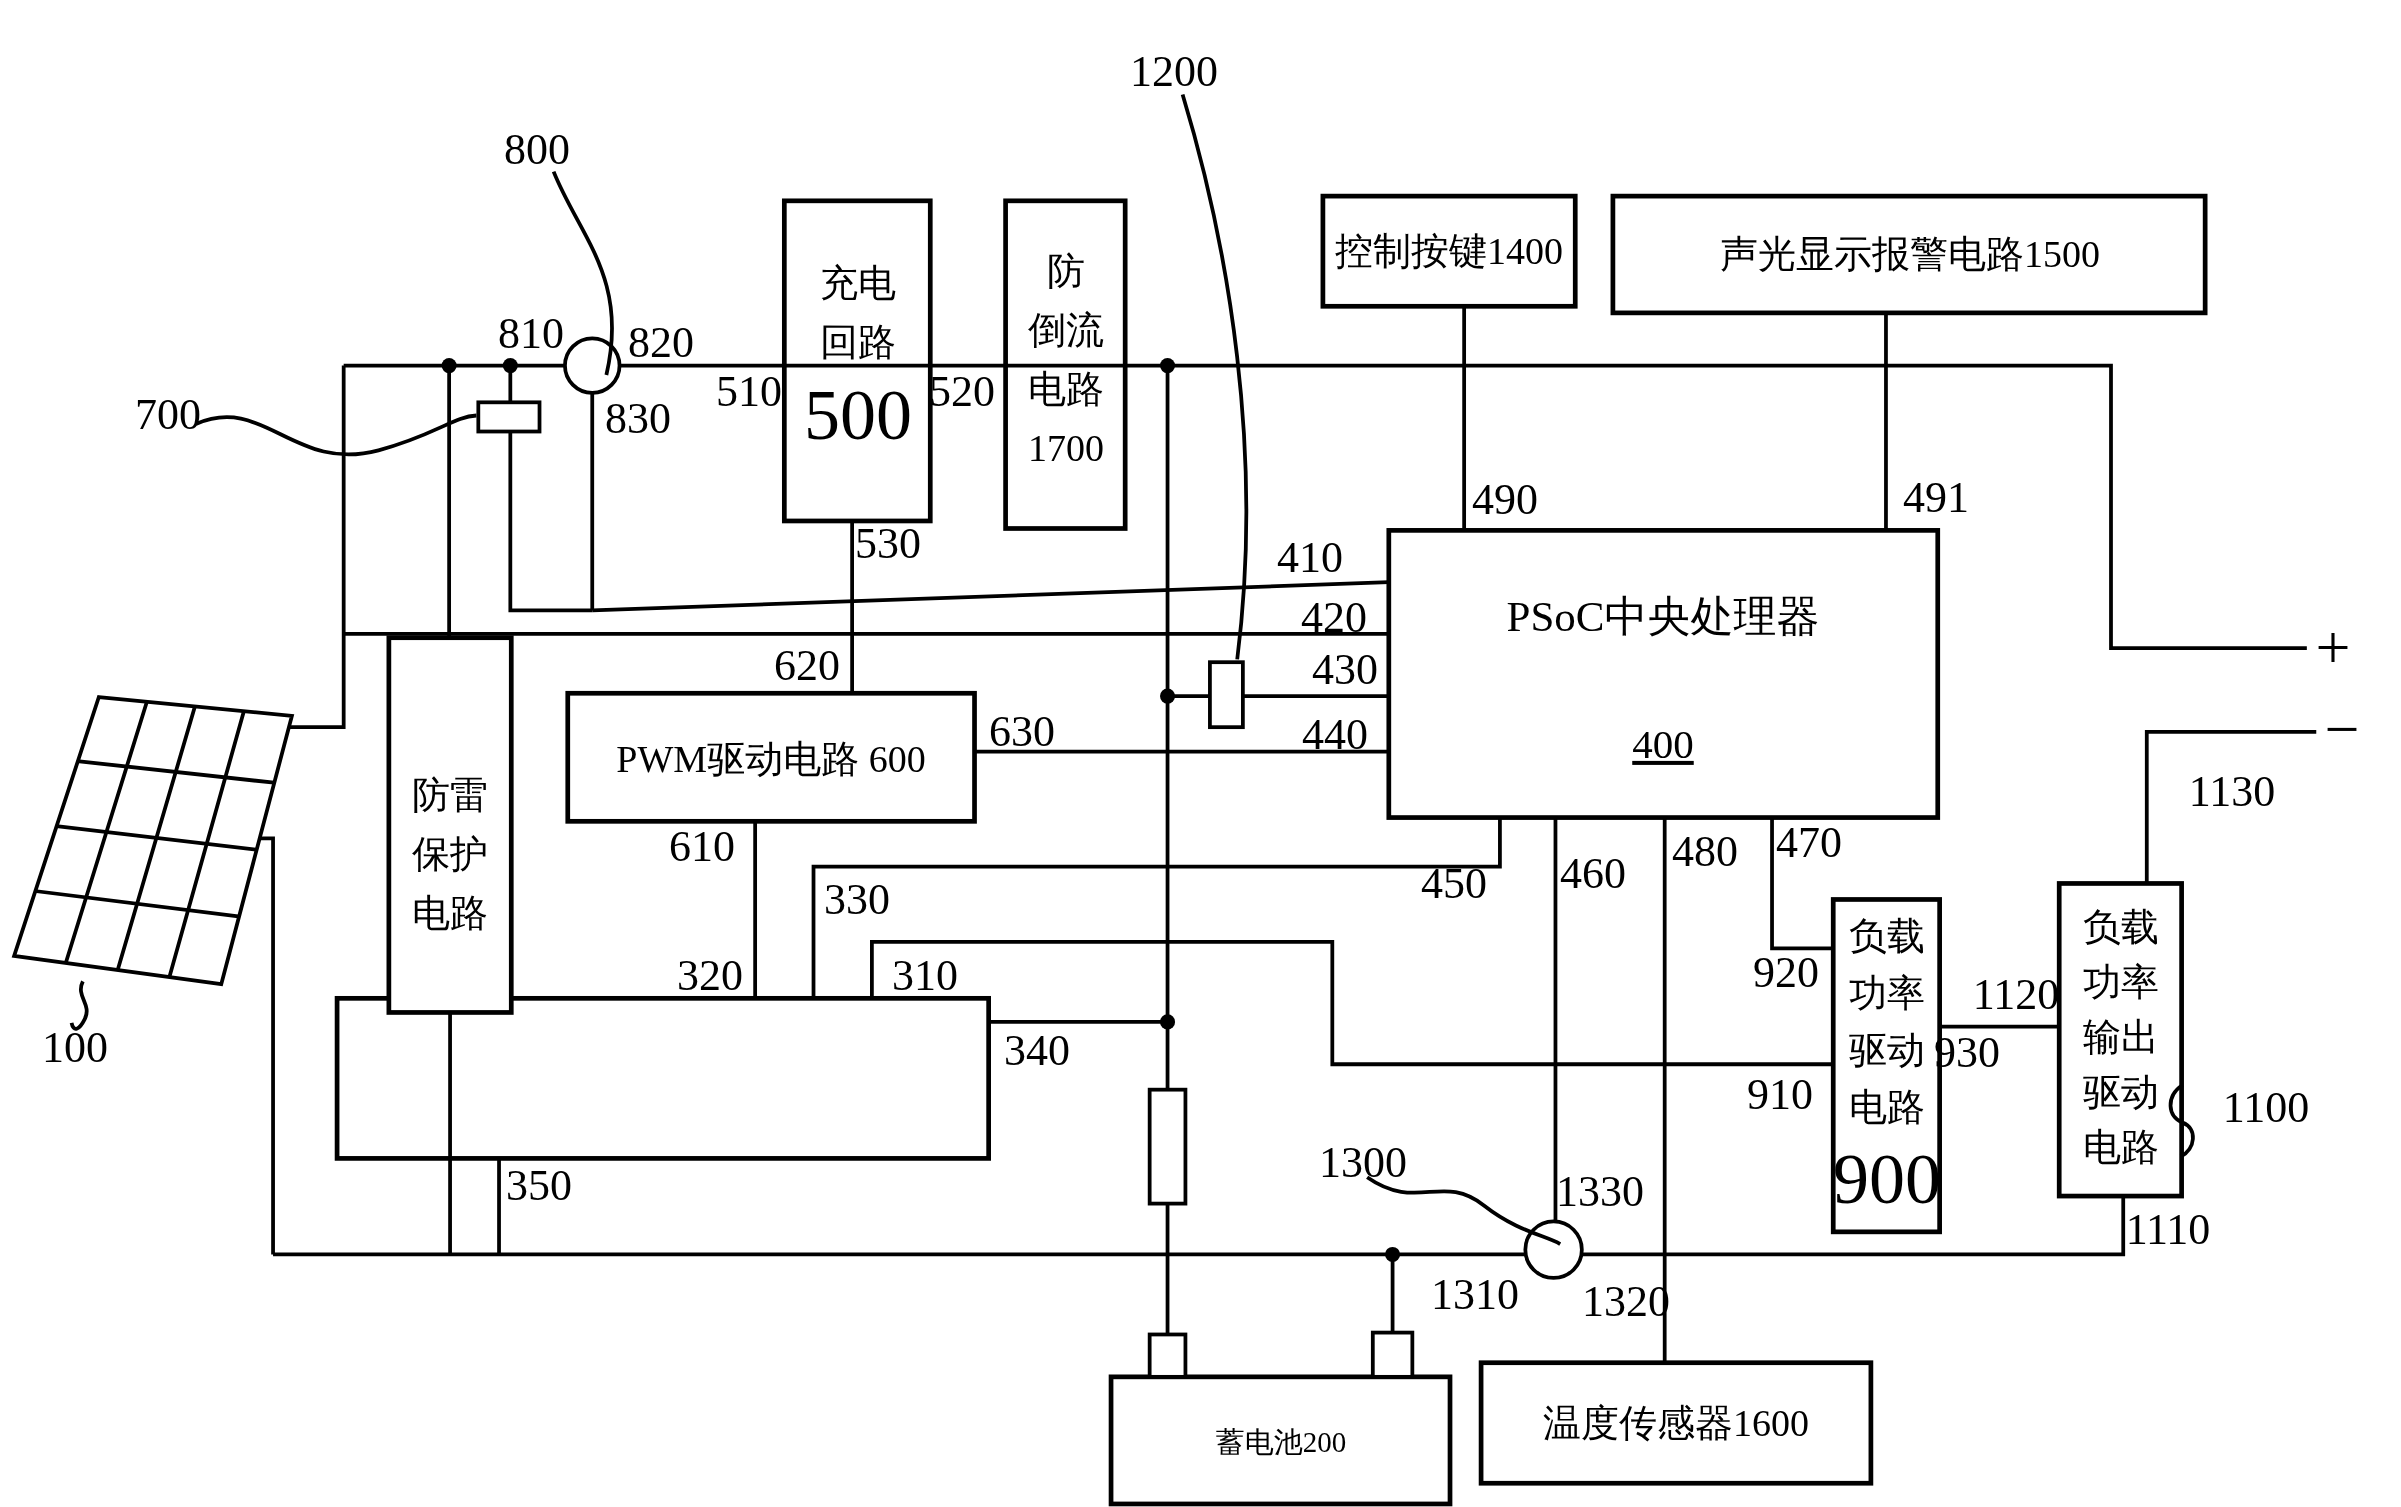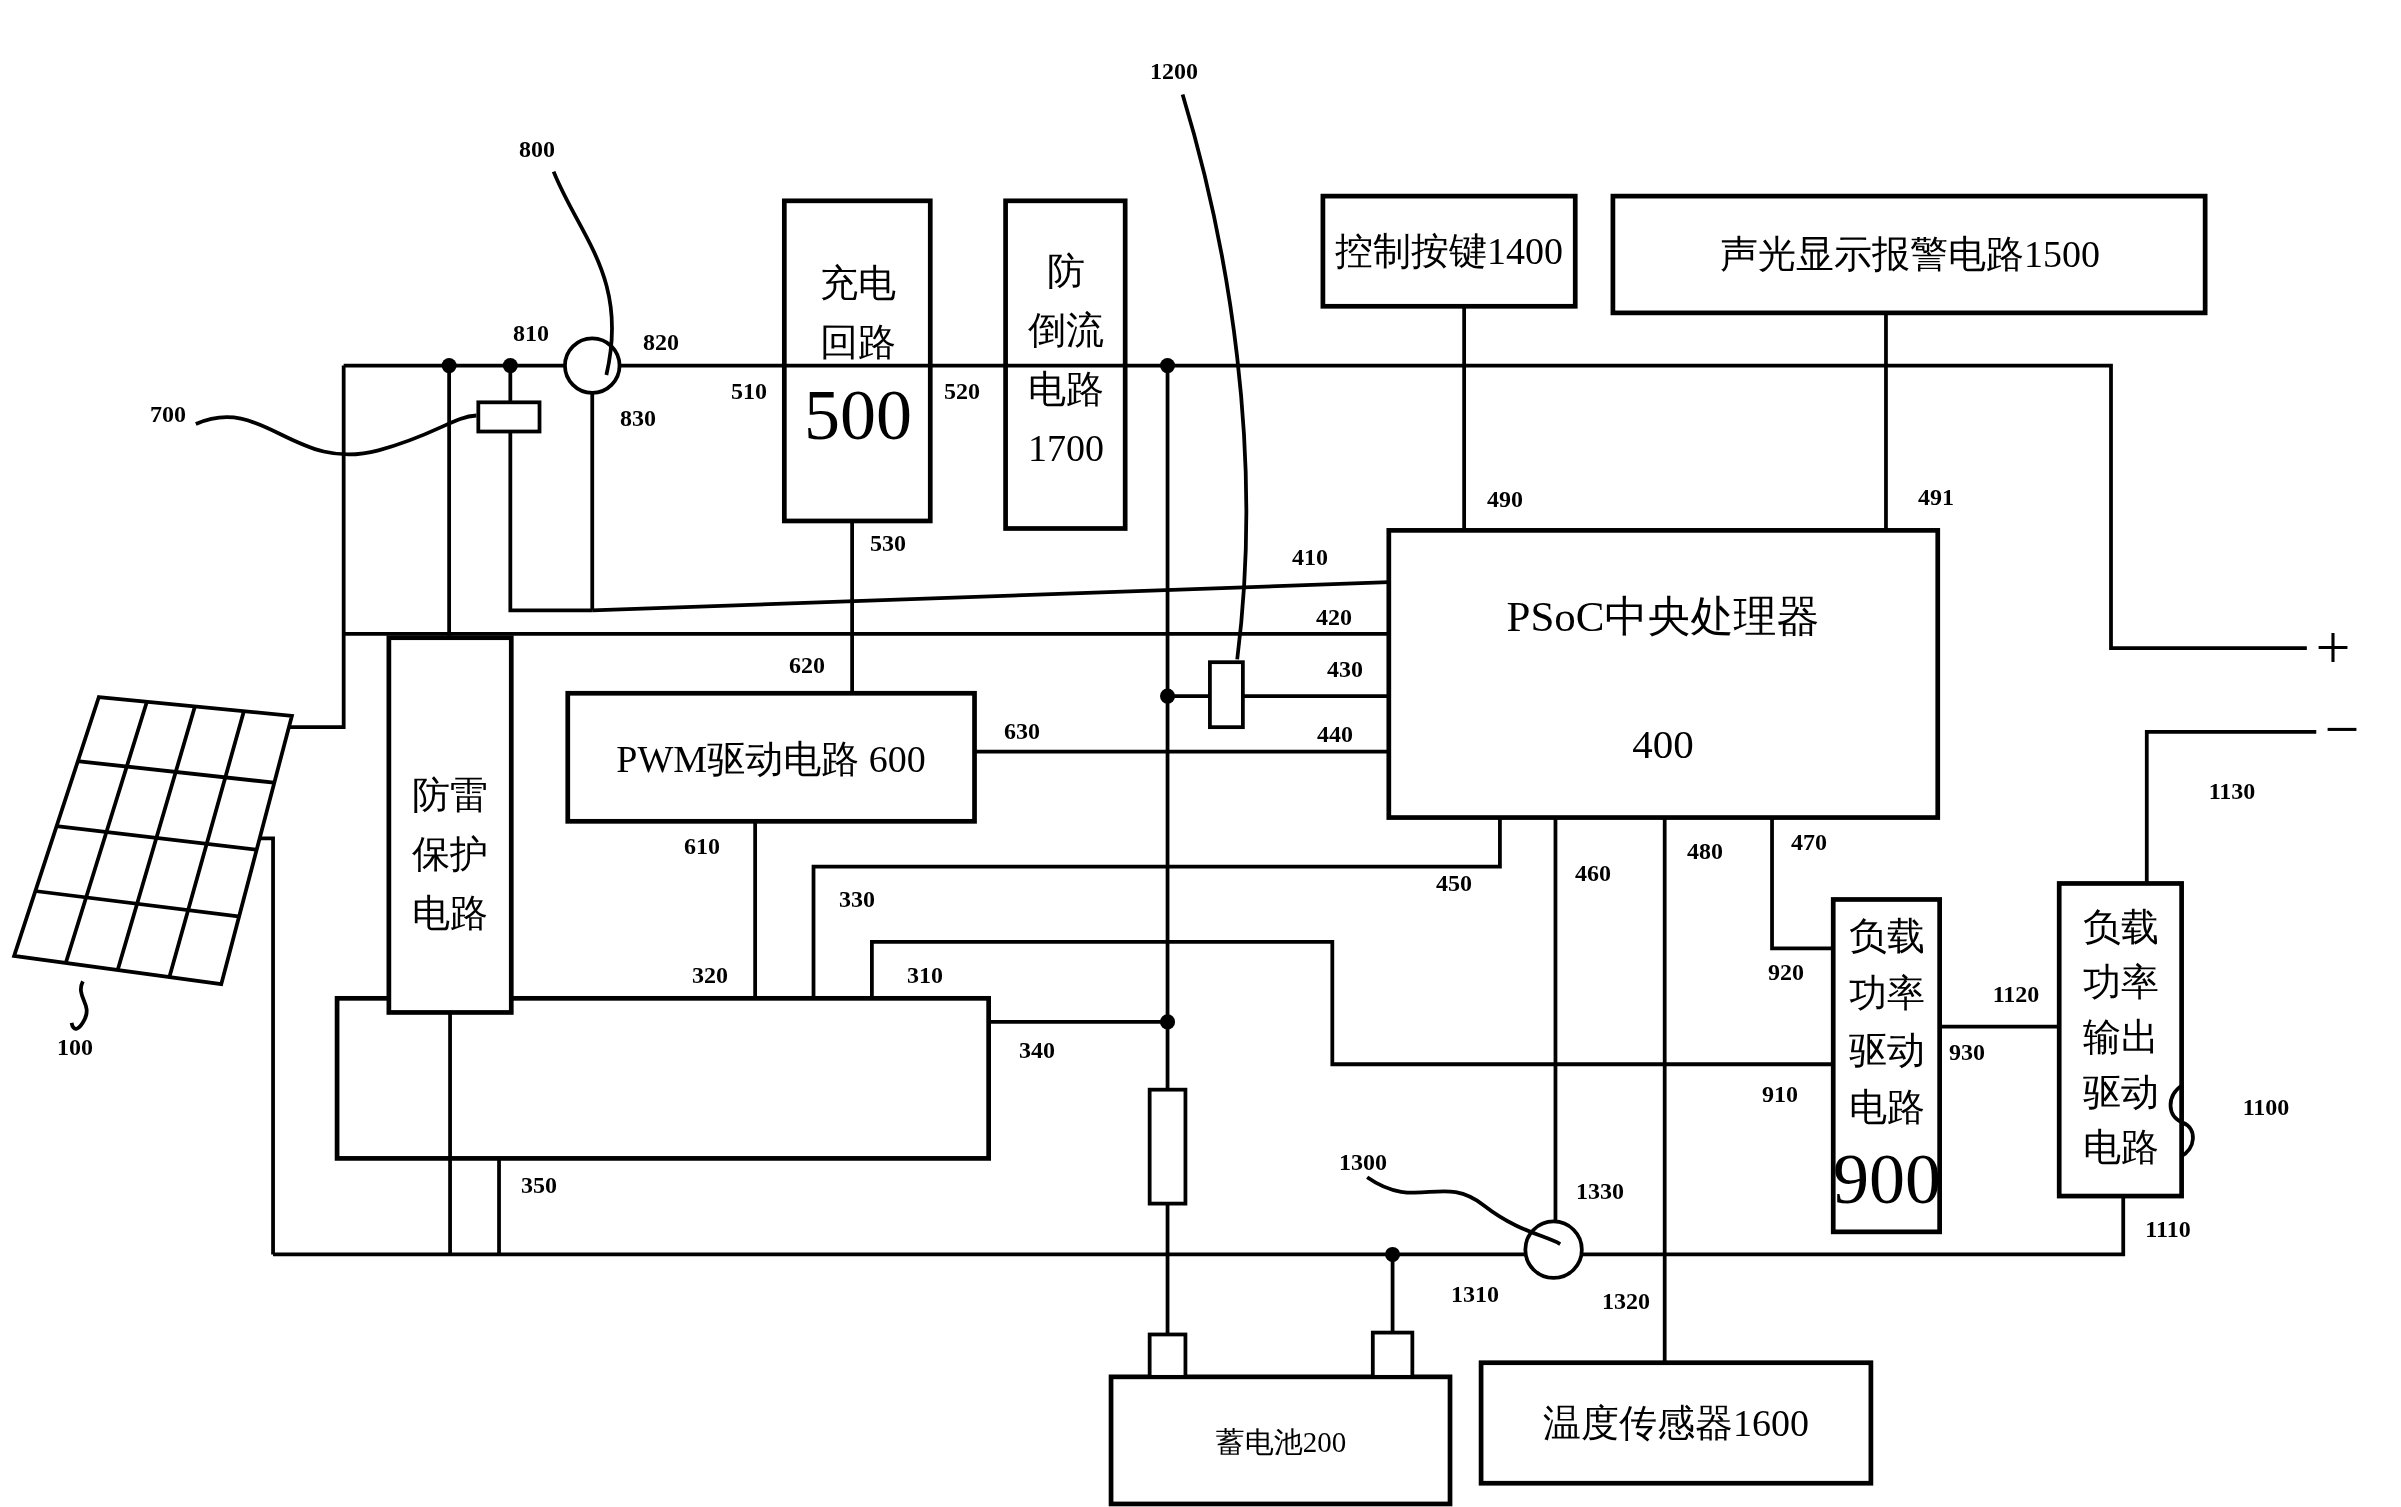--- a/index.html
+++ b/index.html
@@ -1,25 +1,25 @@
 <!DOCTYPE html>
 <html style="font-size:15px"><head>
 <meta charset="utf-8">
 <style>
   html,body{margin:0;padding:0;background:#fff;}
   .stage{position:relative;width:2401px;height:1508px;background:#fff;overflow:hidden;
          font-family:"Liberation Serif","DejaVu Serif",serif;color:#000;}
   .stage svg{position:absolute;left:0;top:0;}
-  .num{position:absolute;transform:translate(-50%,-50%);font-size:24px;white-space:nowrap;font-weight:bold;}
+  .num{position:absolute;transform:translate(-50%,-50%);font-size:44px;white-space:nowrap;}
   .sign{position:absolute;transform:translate(-50%,-50%);font-size:62px;font-weight:400;}
   .blk{position:absolute;transform:translate(-50%,-50%);display:flex;flex-direction:column;
        align-items:center;text-align:center;font-size:38px;line-height:1.55;white-space:nowrap;}
   .blk .big{font-size:72px;line-height:1.2;}
   .psoc-title{font-size:43px;font-family:Liberation Serif, serif;}
-  .psoc-ref{font-size:41px;margin-top:62px;}
+  .psoc-ref{font-size:41px;margin-top:62px;text-decoration:underline;}
 </style>
 </head>
 <body>
 
 <div class="stage">
 
   <svg width="2401" height="1508" viewBox="0 0 2550 1601">
     <g stroke="#000" fill="none" stroke-width="5">
       <rect x="833" y="213" width="155" height="340" fill="#fff"></rect>
       <rect x="1068" y="213" width="127" height="348" fill="none"></rect>

